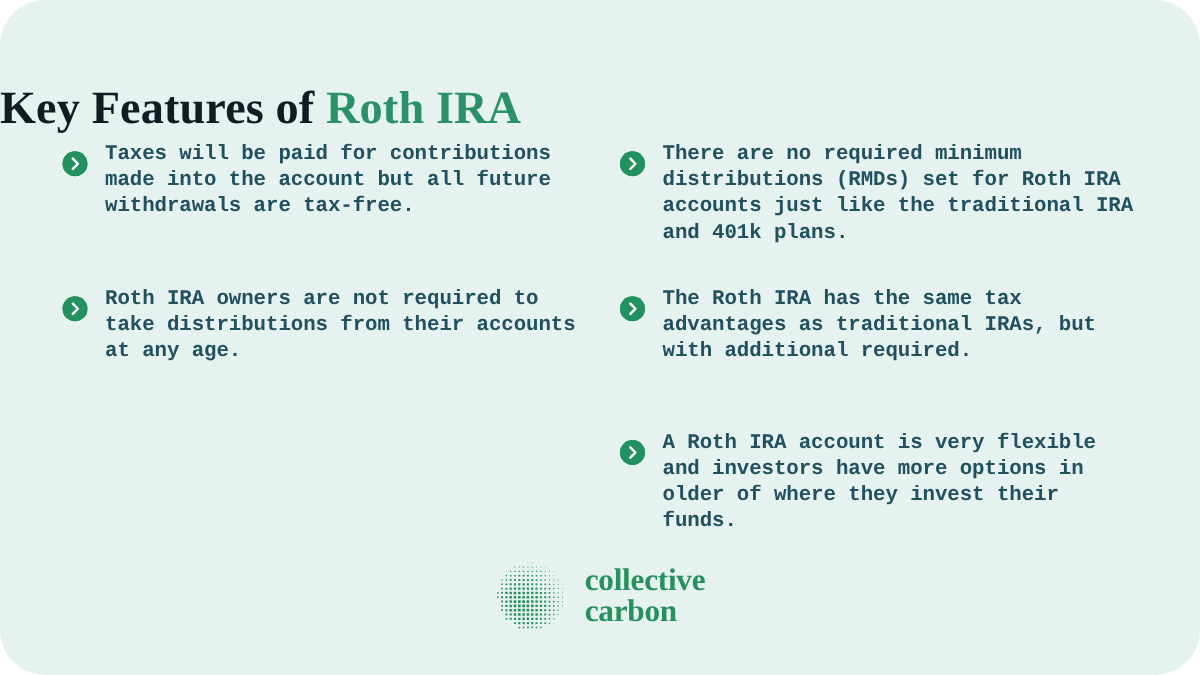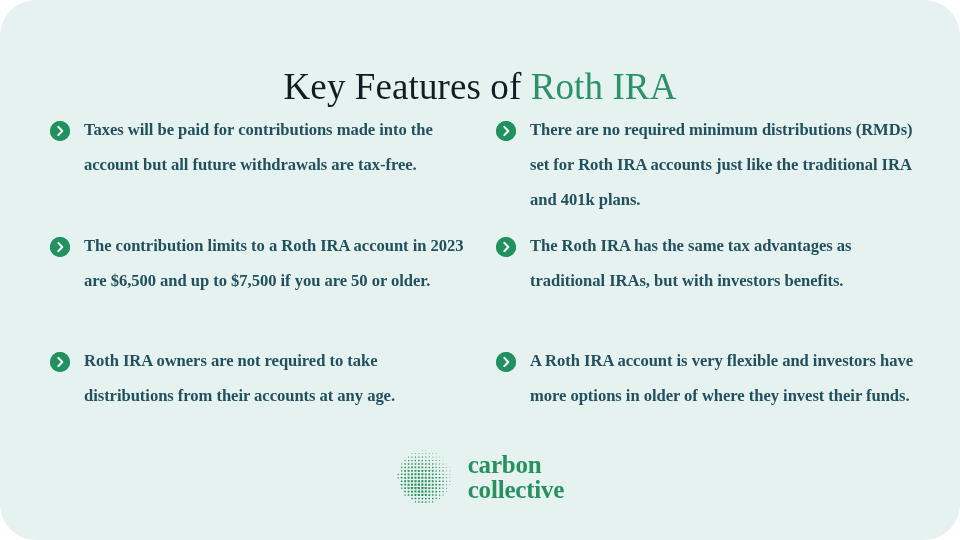--- a/index.html
+++ b/index.html
@@ -22,24 +22,23 @@
     border-radius: 36px;
     overflow: hidden;
   }
 
   
   #title {
     position: absolute;
     left: 0;
     top: 40px;
     width: 960px;
-    text-align: center;
     font-family: "Liberation Serif", serif;
     font-size: 37px;
-    font-weight: normal;
+    font-weight: bold;
     line-height: 44px;
     letter-spacing: 0.1px;
     white-space: nowrap;
   }
   #title .t-dark { color: #101e24; }
   #title .t-green { color: #2a9168; }
 
   
   .column {
     position: absolute;
@@ -67,24 +66,24 @@
     display: block;
   }
   .bullet-icon svg {
     display: block;
     width: 20px;
     height: 20px;
   }
 
   .bullet-text {
     display: block;
-    font-family: Liberation Serif, serif;
+    font-family: Liberation Mono, monospace;
     font-size: 16.6px;
     font-weight: bold;
-    line-height: 35px;
+    line-height: 21px;
     color: #21505f;
     letter-spacing: -0.05px;
   }
 
   
   #col-left  .bullet:nth-child(1),
   #col-right .bullet:nth-child(1) { height: 104px; margin-bottom: 12px; }
   #col-left  .bullet:nth-child(2),
   #col-right .bullet:nth-child(2) { height: 90px; margin-bottom: 25px; }
   #col-left  .bullet:nth-child(3),
@@ -126,29 +125,20 @@
     <div class="bullet">
       <span class="bullet-icon">
         <svg viewBox="0 0 20 20" xmlns="http://www.w3.org/2000/svg">
           <circle cx="10" cy="10" r="10" fill="#21915f"></circle>
           <path d="M8.3 5.9 L12.3 10 L8.3 14.1" fill="none" stroke="#ffffff" stroke-width="2" stroke-linecap="round" stroke-linejoin="round"></path>
         </svg>
       </span>
       <span class="bullet-text">Taxes will be paid for contributions made into the account but all future withdrawals are tax-free.</span>
     </div>
 
-    <div class="bullet">
-      <span class="bullet-icon">
-        <svg viewBox="0 0 20 20" xmlns="http://www.w3.org/2000/svg">
-          <circle cx="10" cy="10" r="10" fill="#21915f"></circle>
-          <path d="M8.3 5.9 L12.3 10 L8.3 14.1" fill="none" stroke="#ffffff" stroke-width="2" stroke-linecap="round" stroke-linejoin="round"></path>
-        </svg>
-      </span>
-      <span class="bullet-text">The contribution limits to a Roth IRA account in 2023 are $6,500 and up to $7,500 if you are 50 or older.</span>
-    </div>
 
     <div class="bullet">
       <span class="bullet-icon">
         <svg viewBox="0 0 20 20" xmlns="http://www.w3.org/2000/svg">
           <circle cx="10" cy="10" r="10" fill="#21915f"></circle>
           <path d="M8.3 5.9 L12.3 10 L8.3 14.1" fill="none" stroke="#ffffff" stroke-width="2" stroke-linecap="round" stroke-linejoin="round"></path>
         </svg>
       </span>
       <span class="bullet-text">Roth IRA owners are not required to take distributions from their accounts at any age.</span>
     </div>
@@ -167,21 +157,21 @@
       <span class="bullet-text">There are no required minimum distributions (RMDs) set for Roth IRA accounts just like the traditional IRA and 401k plans.</span>
     </div>
 
     <div class="bullet">
       <span class="bullet-icon">
         <svg viewBox="0 0 20 20" xmlns="http://www.w3.org/2000/svg">
           <circle cx="10" cy="10" r="10" fill="#21915f"></circle>
           <path d="M8.3 5.9 L12.3 10 L8.3 14.1" fill="none" stroke="#ffffff" stroke-width="2" stroke-linecap="round" stroke-linejoin="round"></path>
         </svg>
       </span>
-      <span class="bullet-text">The Roth IRA has the same tax advantages as traditional IRAs, but with investors benefits.</span>
+      <span class="bullet-text">The Roth IRA has the same tax advantages as traditional IRAs, but with additional required.</span>
     </div>
 
     <div class="bullet">
       <span class="bullet-icon">
         <svg viewBox="0 0 20 20" xmlns="http://www.w3.org/2000/svg">
           <circle cx="10" cy="10" r="10" fill="#21915f"></circle>
           <path d="M8.3 5.9 L12.3 10 L8.3 14.1" fill="none" stroke="#ffffff" stroke-width="2" stroke-linecap="round" stroke-linejoin="round"></path>
         </svg>
       </span>
       <span class="bullet-text">A Roth IRA account is very flexible and investors have more options in older of where they invest their funds.</span>
@@ -381,18 +371,18 @@
           <rect x="43.07" y="49.97" width="1.07" height="1.07" rx="0.25"></rect>
           <rect x="18.80" y="53.30" width="1.31" height="1.31" rx="0.25"></rect>
           <rect x="22.20" y="53.25" width="1.39" height="1.39" rx="0.25"></rect>
           <rect x="25.64" y="53.24" width="1.42" height="1.42" rx="0.25"></rect>
           <rect x="29.11" y="53.26" width="1.38" height="1.38" rx="0.25"></rect>
           <rect x="32.60" y="53.30" width="1.30" height="1.30" rx="0.25"></rect>
           <rect x="36.11" y="53.36" width="1.18" height="1.18" rx="0.25"></rect>
         </g>
     </svg>
     <div id="logo-wordmark">
+      <span>collective</span>
       <span>carbon</span>
-      <span>collective</span>
     </div>
   </div>
 
 </div>
 
 </body></html>

